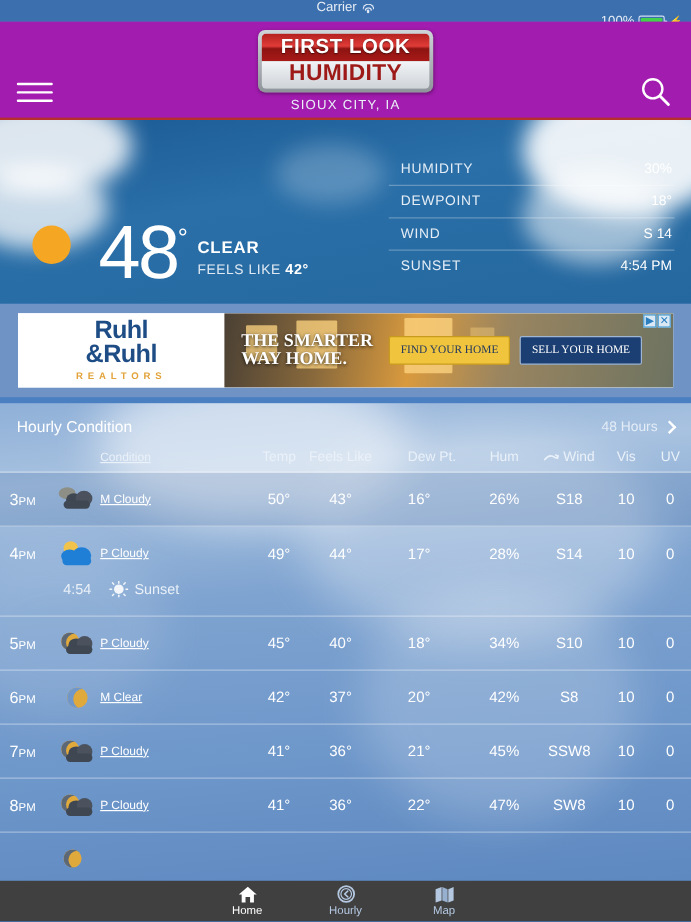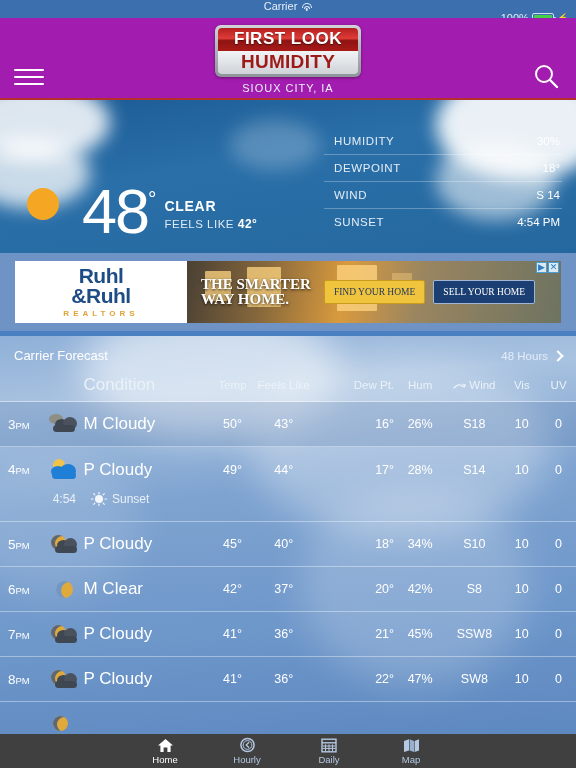--- a/index.html
+++ b/index.html
@@ -127,24 +127,24 @@
         transform:rotate(45deg);}
   .col-head{position:relative;display:flex;align-items:center;padding:12px 0 6px 0;z-index:2;
             border-bottom:1px solid rgba(255,255,255,.45);color:#eaf1f9;font-size:11.5px;}
   .tbl{position:relative;z-index:2;}
   .row{display:flex;align-items:center;height:45px;
        border-bottom:1px solid rgba(255,255,255,.38);color:#fff;font-size:12.5px;}
   .row.first{background:rgba(40,80,140,.16);}
   .c-time{width:46px;padding-left:8px;font-size:13.5px;}
   .c-time sub{font-size:9.5px;vertical-align:baseline;}
   .c-ico{width:40px;display:flex;align-items:center;justify-content:center;}
-  .c-cond{width:130px;font-size:17px;}
+  .c-cond{width:130px;font-size:10px;text-decoration:underline;}
   .c-temp{width:48px;text-align:center;}
   .c-fl{width:58px;text-align:center;}
-  .c-dp{width:56px;text-align:right;margin-left:28px;}
+  .c-dp{width:56px;text-align:left;margin-left:28px;}
   .c-hum{width:54px;text-align:center;}
   .c-wind{width:58px;text-align:center;}
   .c-vis{width:40px;text-align:center;}
   .c-uv{width:36px;text-align:center;}
   .sunrow{display:flex;height:30px;color:#e9f0f8;font-size:12px;
           border-bottom:1px solid rgba(255,255,255,.38);}
   .sunrow .st{width:86px;text-align:right;padding-right:10px;}
   .sunrow .si{width:26px;display:flex;justify-content:center;}
 
   
@@ -280,21 +280,21 @@
     </div>
   </div>
 
   <div class="hourly">
     <div class="hcloud" style="left:80px;top:-30px;width:260px;height:130px;"></div>
     <div class="hcloud" style="left:250px;top:20px;width:300px;height:180px;opacity:.55;"></div>
     <div class="hcloud" style="left:300px;top:150px;width:230px;height:200px;opacity:.35;"></div>
     <div class="hcloud" style="left:-40px;top:120px;width:180px;height:140px;opacity:.22;"></div>
 
     <div class="h-head">
-      <div class="h-title">Carrier Forecast</div>
+      <div class="h-title">Hourly Condition</div>
       <div class="h-48">
         <span>48 Hours</span>
         <span class="chev"></span>
       </div>
     </div>
 
     <div class="col-head">
       <div class="c-time"></div>
       <div class="c-ico"></div>
       <div class="c-cond">Condition</div>
@@ -472,34 +472,20 @@
     </div>
     <div class="tab">
       <svg width="17" height="16" viewBox="0 0 17 16">
         <circle cx="8.5" cy="8" r="6.6" fill="none" stroke="#b4c8e2" stroke-width="1.5"></circle>
         <circle cx="8.5" cy="8" r="4.4" fill="none" stroke="#b4c8e2" stroke-width="1"></circle>
         <path d="M9.8 5.6 L7.2 8 L9.8 10.4" fill="none" stroke="#b4c8e2" stroke-width="1.3" stroke-linecap="round" stroke-linejoin="round"></path>
       </svg>
       <span class="lbl">Hourly</span>
     </div>
     <div class="tab">
-      <svg width="16" height="16" viewBox="0 0 16 16">
-        <rect x="1" y="2.2" width="14" height="12.6" fill="none" stroke="#b4c8e2" stroke-width="1.4"></rect>
-        <line x1="1" y1="5.8" x2="15" y2="5.8" stroke="#b4c8e2" stroke-width="1.4"></line>
-        <g stroke="#b4c8e2" stroke-width="1">
-          <line x1="4.5" y1="7.4" x2="4.5" y2="14"></line>
-            <line x1="8" y1="7.4" x2="8" y2="14"></line>
-            <line x1="11.5" y1="7.4" x2="11.5" y2="14"></line>
-          <line x1="1.6" y1="9" x2="14.4" y2="9"></line>
-            <line x1="1.6" y1="11.4" x2="14.4" y2="11.4"></line>
-        </g>
-      </svg>
-      <span class="lbl">Daily</span>
-    </div>
-    <div class="tab">
       <svg width="17" height="15" viewBox="0 0 17 15">
         <path d="M1 3 L6 1.2 V12.4 L1 14 Z" fill="#b4c8e2"></path>
         <path d="M6.6 1.2 L11 3 V14 L6.6 12.4 Z" fill="#97b0cf"></path>
         <path d="M11.6 3 L16 1.2 V12.4 L11.6 14 Z" fill="#b4c8e2"></path>
       </svg>
       <span class="lbl">Map</span>
     </div>
   </div>
 
 </div>

